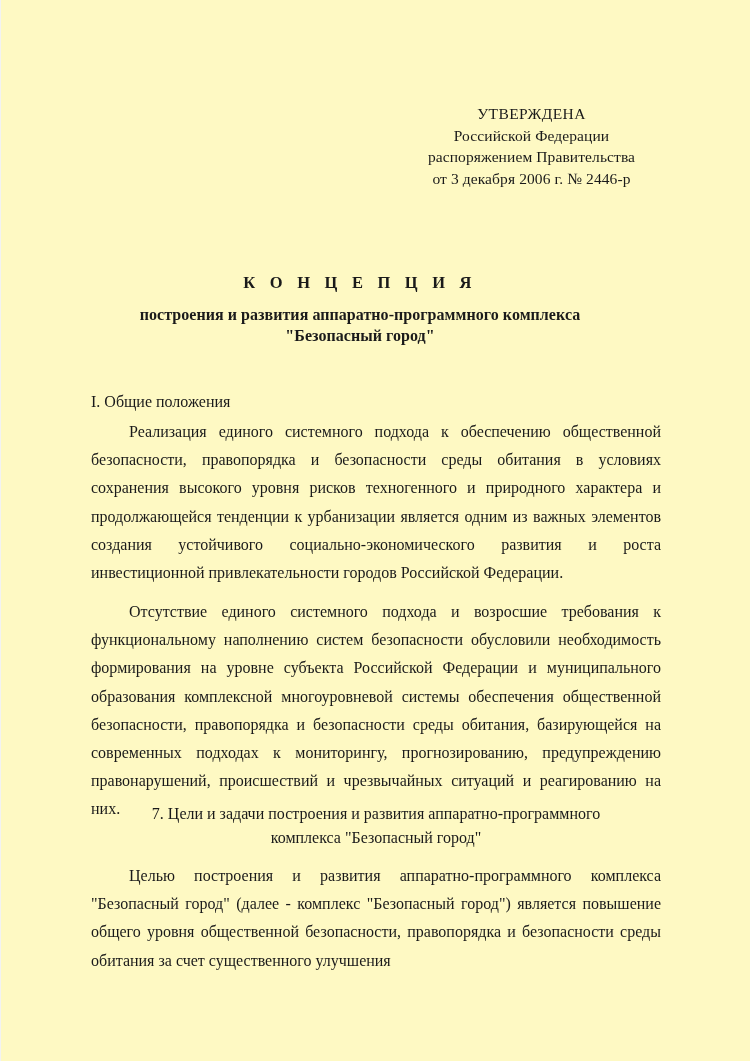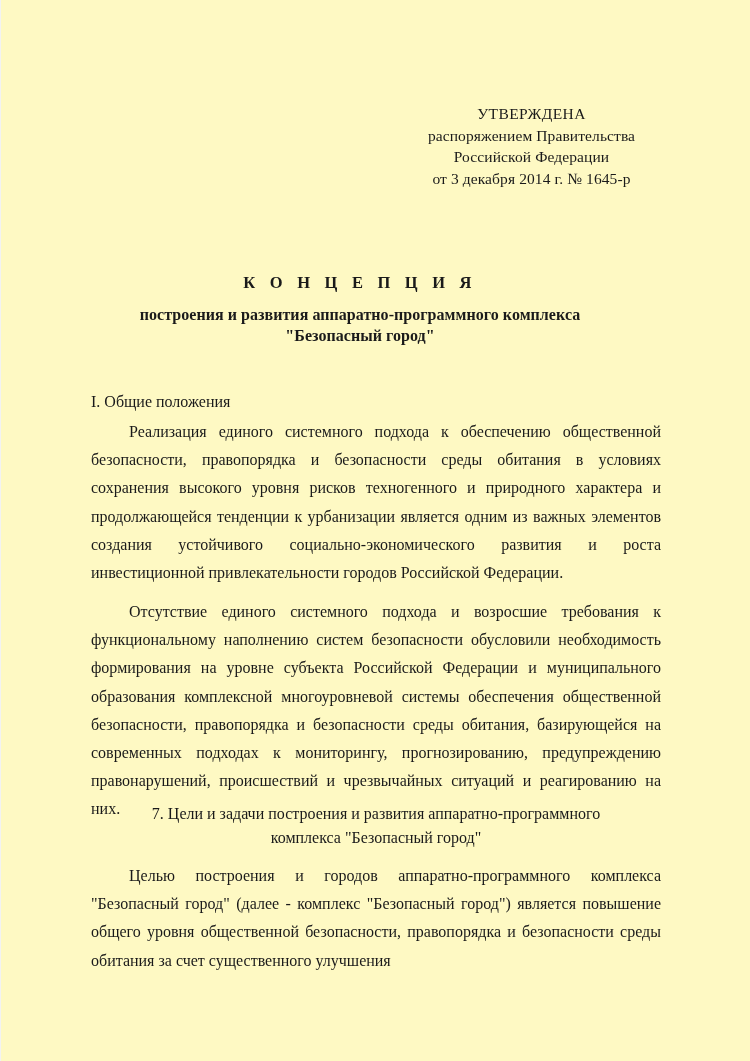--- a/index.html
+++ b/index.html
@@ -99,37 +99,37 @@
   #para-2 { top: 598px; }
   #para-3 { top: 862px; }
 </style>
 </head>
 <body>
 
 <div class="page">
 
   <div class="approval-block">
     <div class="line-caps">УТВЕРЖДЕНА</div>
+    <div>Российской Федерации</div>
     <div>распоряжением Правительства</div>
-    <div>Российской Федерации</div>
-    <div>от 3 декабря 2014 г.  № 1645-р</div>
+    <div>от 3 декабря 2006 г.  № 2446-р</div>
   </div>
 
   <div class="doc-title">
     <div class="main">К О Н Ц Е П Ц И Я</div>
     <div class="sub">построения и развития аппаратно-программного комплекса</div>
     <div class="sub">"Безопасный город"</div>
   </div>
 
   <div class="section-heading" id="section-heading-1">I. Общие положения</div>
 
   <div class="body-text" id="para-1">Реализация единого системного подхода к обеспечению общественной безопасности, правопорядка и безопасности среды обитания в условиях сохранения высокого уровня рисков техногенного и природного характера и продолжающейся тенденции к урбанизации является одним из важных элементов создания устойчивого социально-экономического развития и роста инвестиционной привлекательности городов Российской Федерации.</div>
 
   <div class="body-text" id="para-2">Отсутствие единого системного подхода и возросшие требования к функциональному наполнению систем безопасности обусловили необходимость формирования на уровне субъекта Российской Федерации и муниципального образования комплексной многоуровневой системы обеспечения общественной безопасности, правопорядка и безопасности среды обитания, базирующейся на современных подходах к мониторингу, прогнозированию, предупреждению правонарушений, происшествий и чрезвычайных ситуаций и реагированию на них.</div>
 
   <div class="subsection-heading" id="subsection-heading-1">
     <div>7. Цели и задачи построения и развития аппаратно-программного</div>
     <div>комплекса "Безопасный город"</div>
   </div>
 
-  <div class="body-text" id="para-3">Целью построения и городов аппаратно-программного комплекса "Безопасный город" (далее - комплекс "Безопасный город") является повышение общего уровня общественной безопасности, правопорядка и безопасности среды обитания за счет существенного улучшения</div>
+  <div class="body-text" id="para-3">Целью построения и развития аппаратно-программного комплекса "Безопасный город" (далее - комплекс "Безопасный город") является повышение общего уровня общественной безопасности, правопорядка и безопасности среды обитания за счет существенного улучшения</div>
 
 </div>
 
 </body></html>

